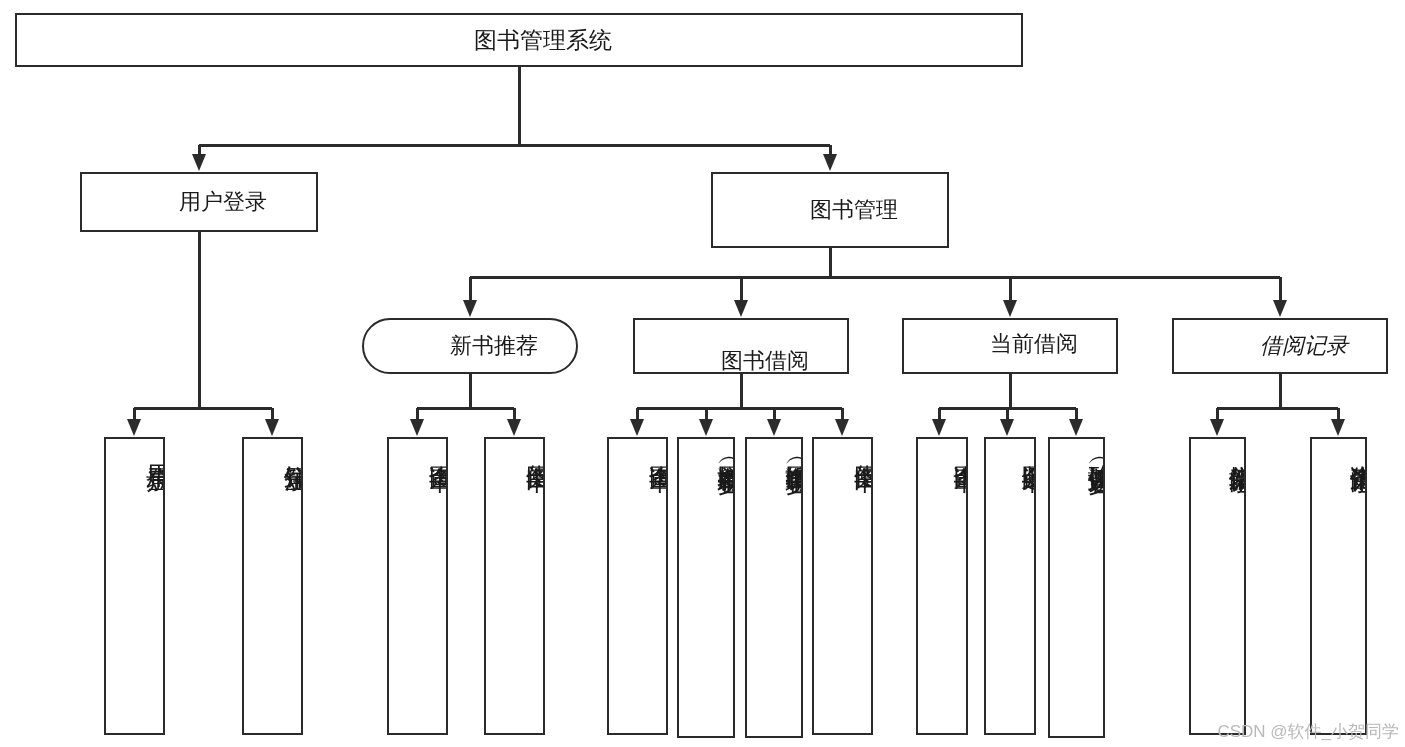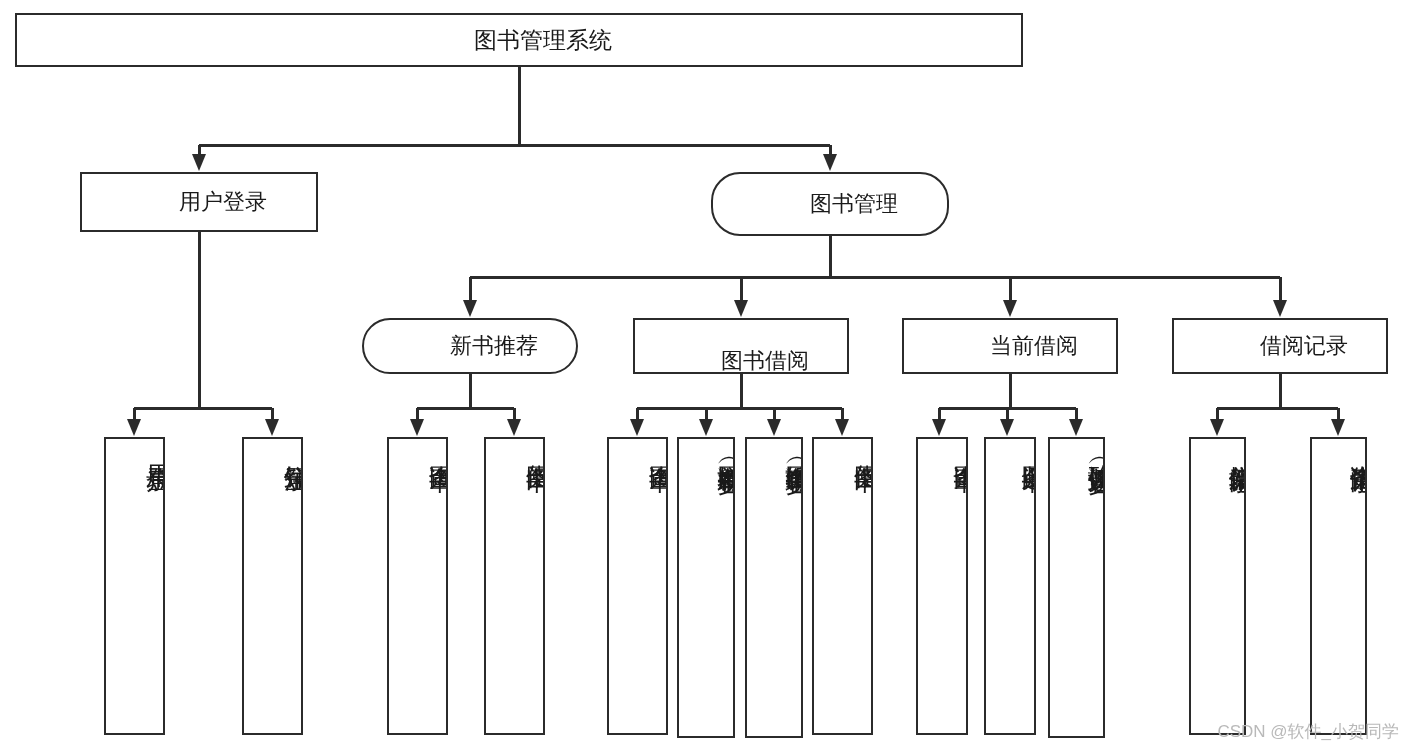--- a/index.html
+++ b/index.html
@@ -137,34 +137,34 @@
       <polygon points="1331,419 1345,419 1338,436" fill="#2b2b2b"></polygon>
     </svg>
 
   <div id="nodes-layer">
       <div class="node horiz root" style="left: 15px; top: 13px; width: 1008px; height: 54px; border-color: rgb(43, 43, 43); background: rgb(255, 255, 255);">
         <span class="node-label" style="color: rgb(26, 26, 26);">图书管理系统</span>
       </div>
       <div class="node horiz" style="left: 80px; top: 172px; width: 238px; height: 60px; border-color: rgb(43, 43, 43); background: rgb(255, 255, 255);">
         <span class="node-label" style="color: rgb(26, 26, 26);">用户登录</span>
       </div>
-      <div class="node horiz" style="left: 711px; top: 172px; width: 238px; height: 64px; border-color: rgb(43, 43, 43); background: rgb(255, 255, 255); border-radius: 29px;">
+      <div class="node horiz" style="left: 711px; top: 172px; width: 238px; height: 76px; border-color: rgb(43, 43, 43); background: rgb(255, 255, 255);">
         <span class="node-label" style="color: rgb(26, 26, 26);">图书管理</span>
       </div>
       <div class="node horiz" style="left: 362px; top: 318px; width: 216px; height: 56px; border-color: rgb(43, 43, 43); background: rgb(255, 255, 255); border-radius: 28px;">
         <span class="node-label" style="color: rgb(26, 26, 26);">新书推荐</span>
       </div>
       <div class="node horiz" style="left: 633px; top: 318px; width: 216px; height: 56px; border-color: rgb(43, 43, 43); background: rgb(255, 255, 255); align-items: flex-end;">
         <span class="node-label" style="color: rgb(26, 26, 26);">图书借阅</span>
       </div>
-      <div class="node horiz" style="left: 902px; top: 318px; width: 216px; height: 56px; border-color: rgb(43, 43, 43); background: rgb(255, 255, 255);">
+      <div class="node horiz" style="left: 902px; top: 318px; width: 216px; height: 56px; border-color: rgb(43, 43, 43); background: rgb(255, 255, 255); font-family: Liberation Mono, monospace;">
         <span class="node-label" style="color: rgb(26, 26, 26);">当前借阅</span>
       </div>
       <div class="node horiz" style="left: 1172px; top: 318px; width: 216px; height: 56px; border-color: rgb(43, 43, 43); background: rgb(255, 255, 255);">
-        <span class="node-label" style="color: rgb(26, 26, 26);">借阅记录</span>
+        <span class="node-label" style="color: rgb(26, 26, 26); font-style: italic;">借阅记录</span>
       </div>
       <div class="node vert" style="left: 104px; top: 437px; width: 61px; height: 298px; border-color: rgb(43, 43, 43); background: rgb(255, 255, 255);">
         <span class="node-label" style="color: rgb(26, 26, 26);">用户登录</span>
       </div>
       <div class="node vert" style="left: 242px; top: 437px; width: 61px; height: 298px; border-color: rgb(43, 43, 43); background: rgb(255, 255, 255);">
         <span class="node-label" style="color: rgb(26, 26, 26);">注销登录</span>
       </div>
       <div class="node vert" style="left: 387px; top: 437px; width: 61px; height: 298px; border-color: rgb(43, 43, 43); background: rgb(255, 255, 255);">
         <span class="node-label" style="color: rgb(26, 26, 26);">查询图书</span>
       </div>

